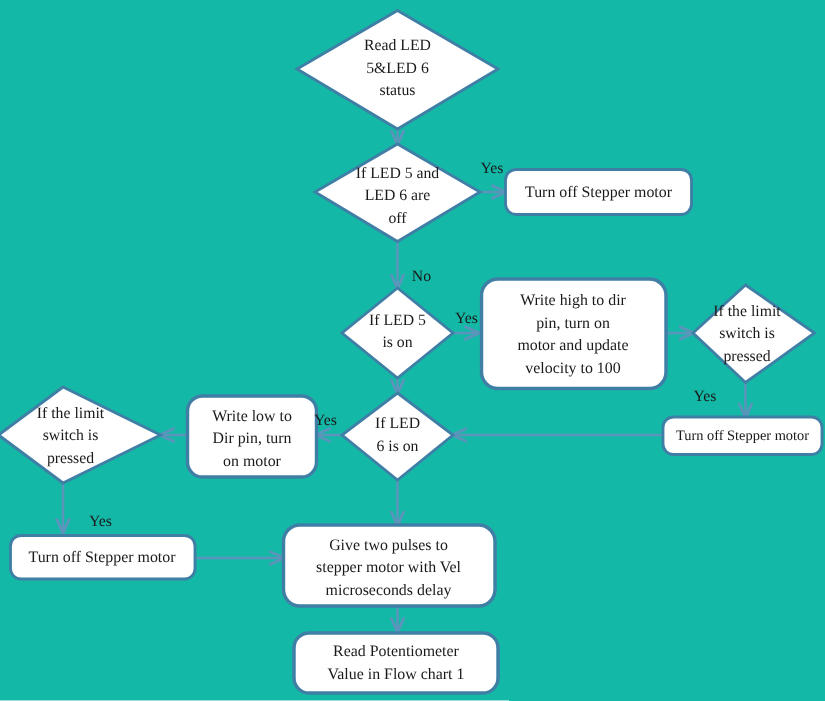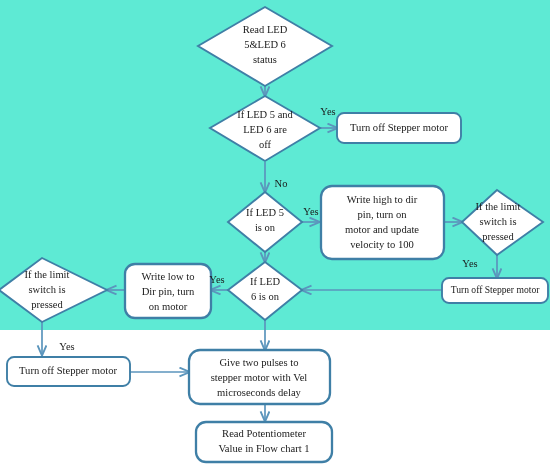--- a/index.html
+++ b/index.html
@@ -9,22 +9,22 @@
   }
   body {
     width: 550px;
     height: 467px;
     font-family: "Liberation Serif", "DejaVu Serif", serif;
     overflow: hidden;
   }
   #flowchart-root {
     position: relative;
     width: 550px;
-    height: 330px;
-    background: #5eead4;
+    height: 467px;
+    background: #14b8a6;
     text-align: right;
   }
   svg.fc {
     position: absolute;
     top: 0;
     left: 0;
     width: 550px;
     height: 467px;
   }
   .shape-stroke {

